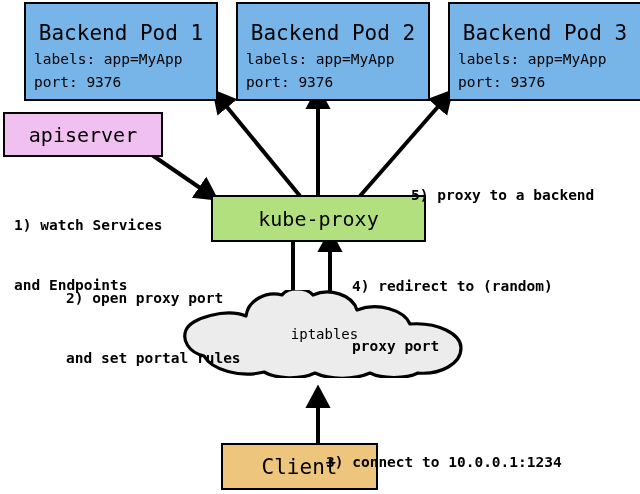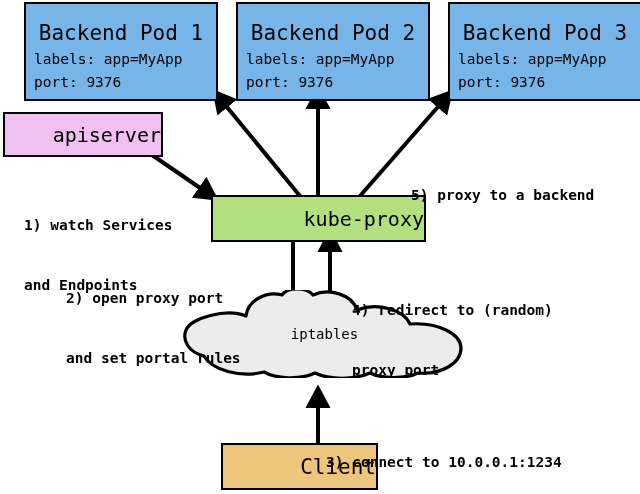--- a/index.html
+++ b/index.html
@@ -14,21 +14,21 @@
     background: #ffffff;
     overflow: hidden;
     font-family: "DejaVu Sans Mono", "Liberation Mono", monospace;
   }
   .node {
     position: absolute;
     box-sizing: border-box;
     border: 2px solid #000000;
     display: flex;
     flex-direction: column;
-    align-items: flex-end;
+    align-items: center;
     justify-content: center;
   }
   .pod {
     background: #77b4e8;
     align-items: flex-start;
     justify-content: center;
     padding: 13px 8px 4px 8px;
   }
   .pod-title {
     font-size: 21px;
@@ -164,35 +164,35 @@
                C6,62 0,50 4,40
                C9,28 44,18 64,26 Z" fill="#ececec" stroke="#000000" stroke-width="3.2" stroke-linejoin="round"></path>
     </svg>
     <div class="cloud-text" style="top:36px;">iptables</div>
   </div>
 
   <div class="node client" style="left:221px; top:443px; width:157px; height:47px;">
     <span class="nodelabel">Client</span>
   </div>
 
-  <div class="annot" style="left:24px; top:175px;">
+  <div class="annot" style="left:14px; top:175px;">
     <div>1) watch Services</div>
     <div>and Endpoints</div>
   </div>
 
   <div class="annot" style="left:66px; top:248px;">
     <div>2) open proxy port</div>
     <div>and set portal rules</div>
   </div>
 
   <div class="annot" style="left:326px; top:412px;">
     <div>3) connect to 10.0.0.1:1234</div>
   </div>
 
-  <div class="annot" style="left:352px; top:260px;">
+  <div class="annot" style="left:352px; top:236px;">
     <div>4) redirect to (random)</div>
     <div>proxy port</div>
   </div>
 
   <div class="annot" style="left:411px; top:145px;">
     <div>5) proxy to a backend</div>
   </div>
 
 </div>
 

